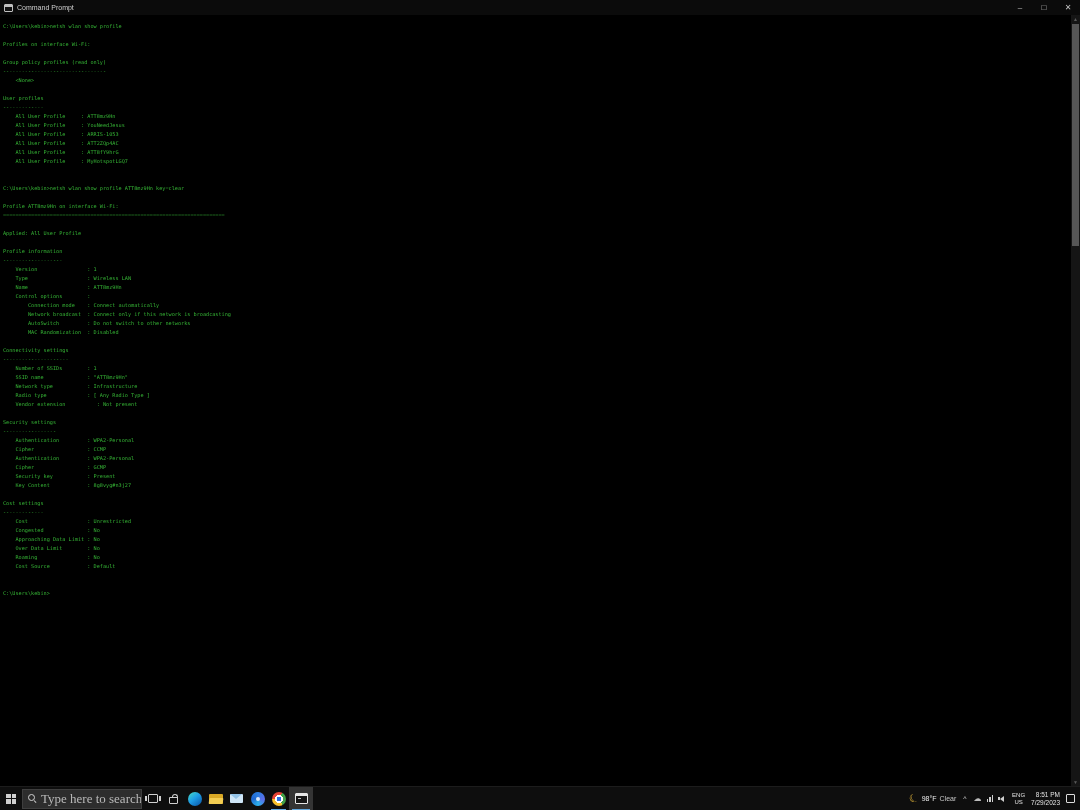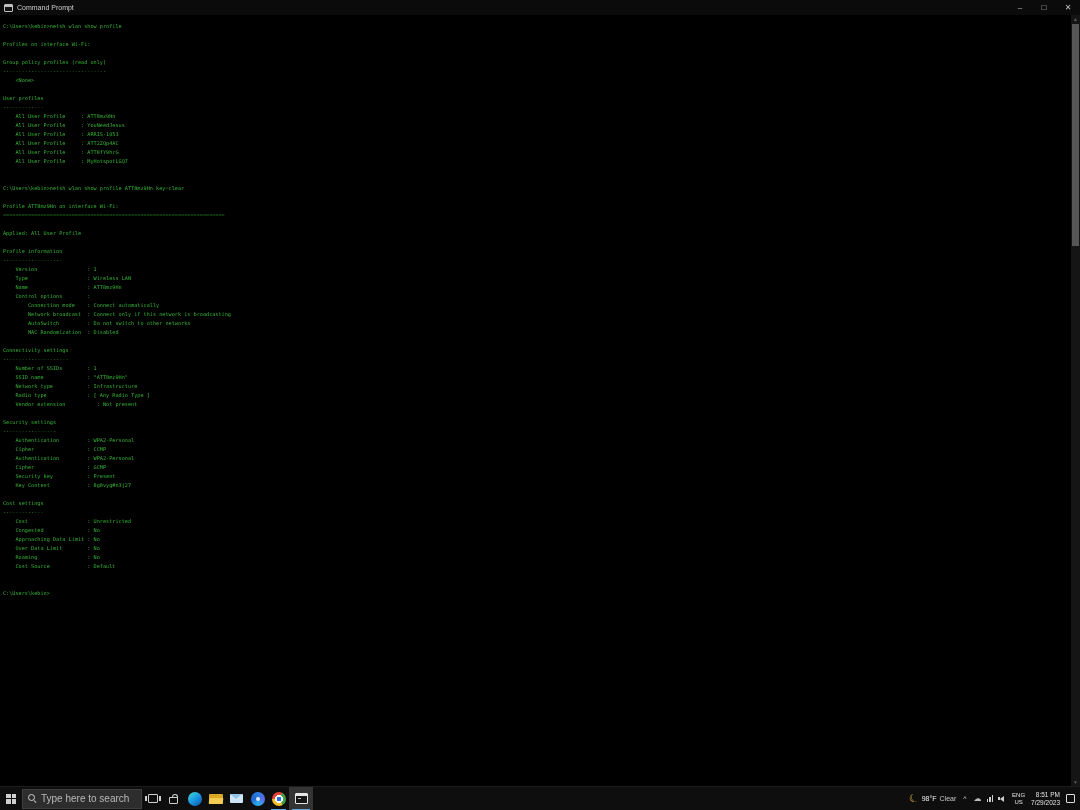--- a/index.html
+++ b/index.html
@@ -30,21 +30,21 @@
              display:flex; align-items:center; }
   .tb-btn { height:24px; display:flex; align-items:center; justify-content:center; flex:0 0 auto; position:relative; }
   .start-btn { width:22px; }
   .win-logo { width:10px; height:10px; display:grid; grid-template-columns:4.5px 4.5px; grid-template-rows:4.5px 4.5px; gap:1px; }
   .win-logo span { background:#cfcfcf; }
 
   .search-box { width:120px; height:20px; background:#2d2d2d; border:1px solid #3e3e3e; display:flex; align-items:center; padding:0 5px; flex:0 0 auto; }
   .search-glyph { position:relative; width:9px; height:9px; flex:0 0 auto; }
   .search-glyph::before { content:""; position:absolute; left:0; top:0; width:5px; height:5px; border:1px solid #d2d2d2; border-radius:50%; }
   .search-glyph::after  { content:""; position:absolute; left:6px; top:6px; width:3px; height:1px; background:#d2d2d2; transform:rotate(45deg); transform-origin:left center; }
-  .search-input { background:transparent; border:none; outline:none; color:#c9c9c9; font-size:10px; margin-left:4px; width:100px; font-family:Liberation Sans, sans-serif; }
+  .search-input { background:transparent; border:none; outline:none; color:#c9c9c9; font-size:13px; margin-left:4px; width:100px; font-family:Liberation Serif, serif; }
   .search-input::placeholder { color:#b9b9b9; }
 
   .app-btn { width:21px; }
   .app-btn.active { width:24px; background:#343434; }
   .running::after { content:""; position:absolute; left:3px; right:3px; bottom:0; height:2px; background:#61a8e0; }
 
   .taskview-glyph { width:10px; height:9px; border:1px solid #d0d0d0; border-radius:1px; position:relative; }
   .taskview-glyph::before { content:""; position:absolute; left:-4px; top:1px; width:2px; height:5px; background:#d0d0d0; }
   .taskview-glyph::after  { content:""; position:absolute; right:-4px; top:1px; width:2px; height:5px; background:#d0d0d0; }
 

